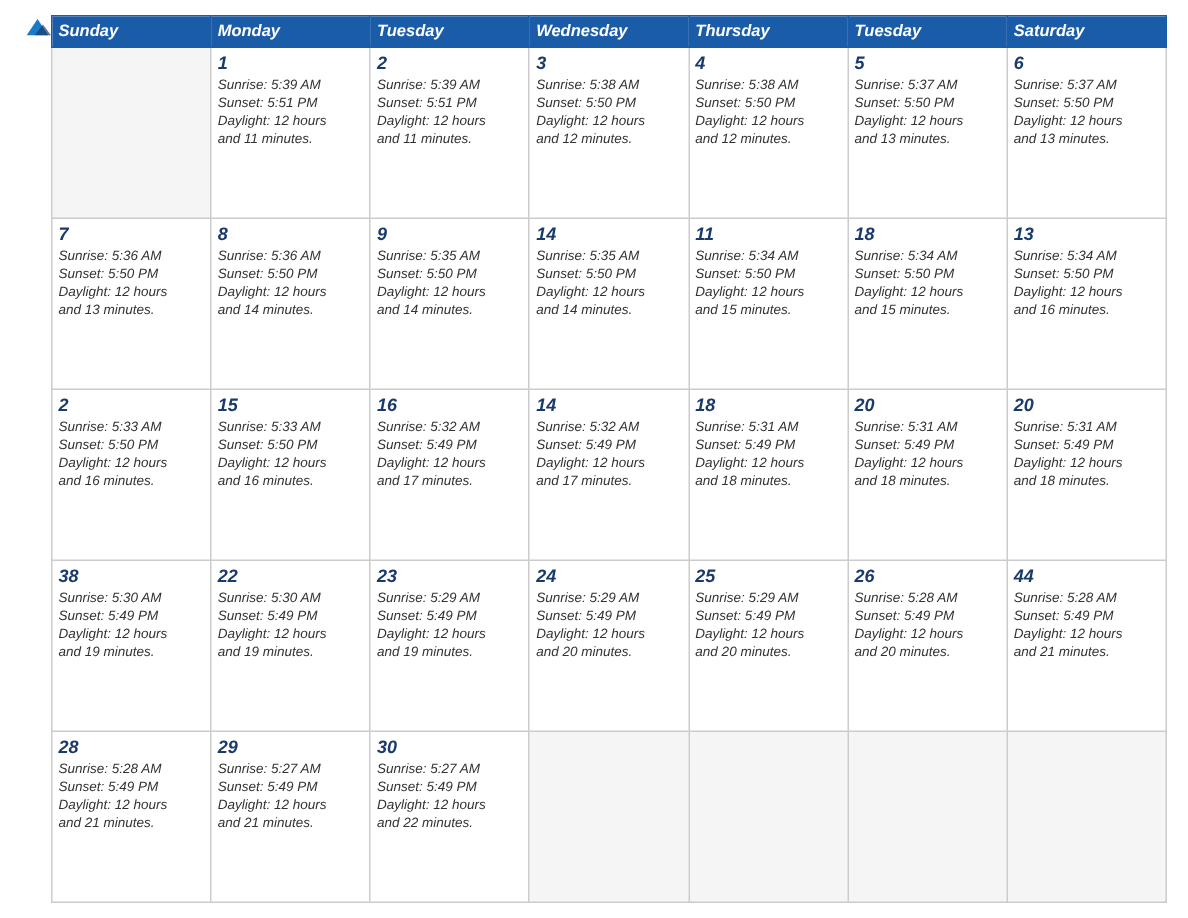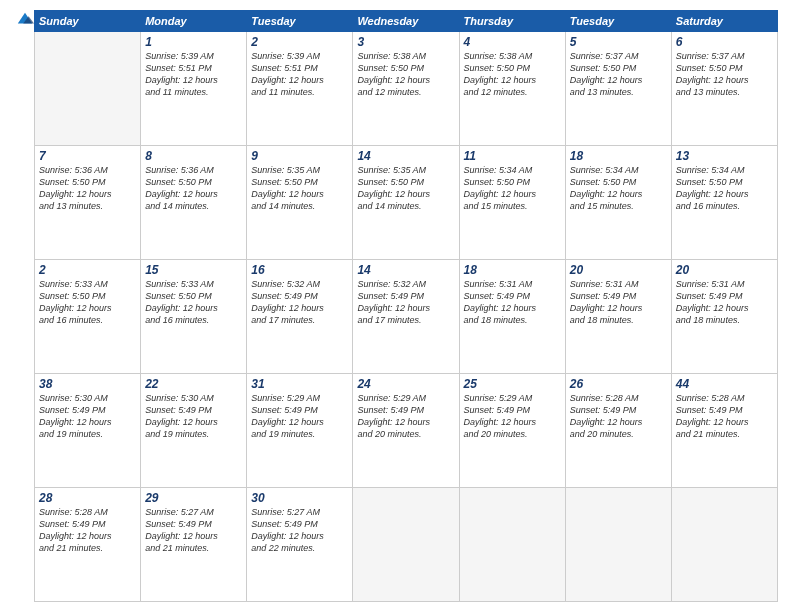--- a/index.html
+++ b/index.html
@@ -288,21 +288,21 @@
             <span class="cell-line">and 19 minutes.</span>
           </td>
           <td>
             <span class="day-number">22</span>
             <span class="cell-line">Sunrise: 5:30 AM</span>
             <span class="cell-line">Sunset: 5:49 PM</span>
             <span class="cell-line">Daylight: 12 hours</span>
             <span class="cell-line">and 19 minutes.</span>
           </td>
           <td>
-            <span class="day-number">31</span>
+            <span class="day-number">23</span>
             <span class="cell-line">Sunrise: 5:29 AM</span>
             <span class="cell-line">Sunset: 5:49 PM</span>
             <span class="cell-line">Daylight: 12 hours</span>
             <span class="cell-line">and 19 minutes.</span>
           </td>
           <td>
             <span class="day-number">24</span>
             <span class="cell-line">Sunrise: 5:29 AM</span>
             <span class="cell-line">Sunset: 5:49 PM</span>
             <span class="cell-line">Daylight: 12 hours</span>

